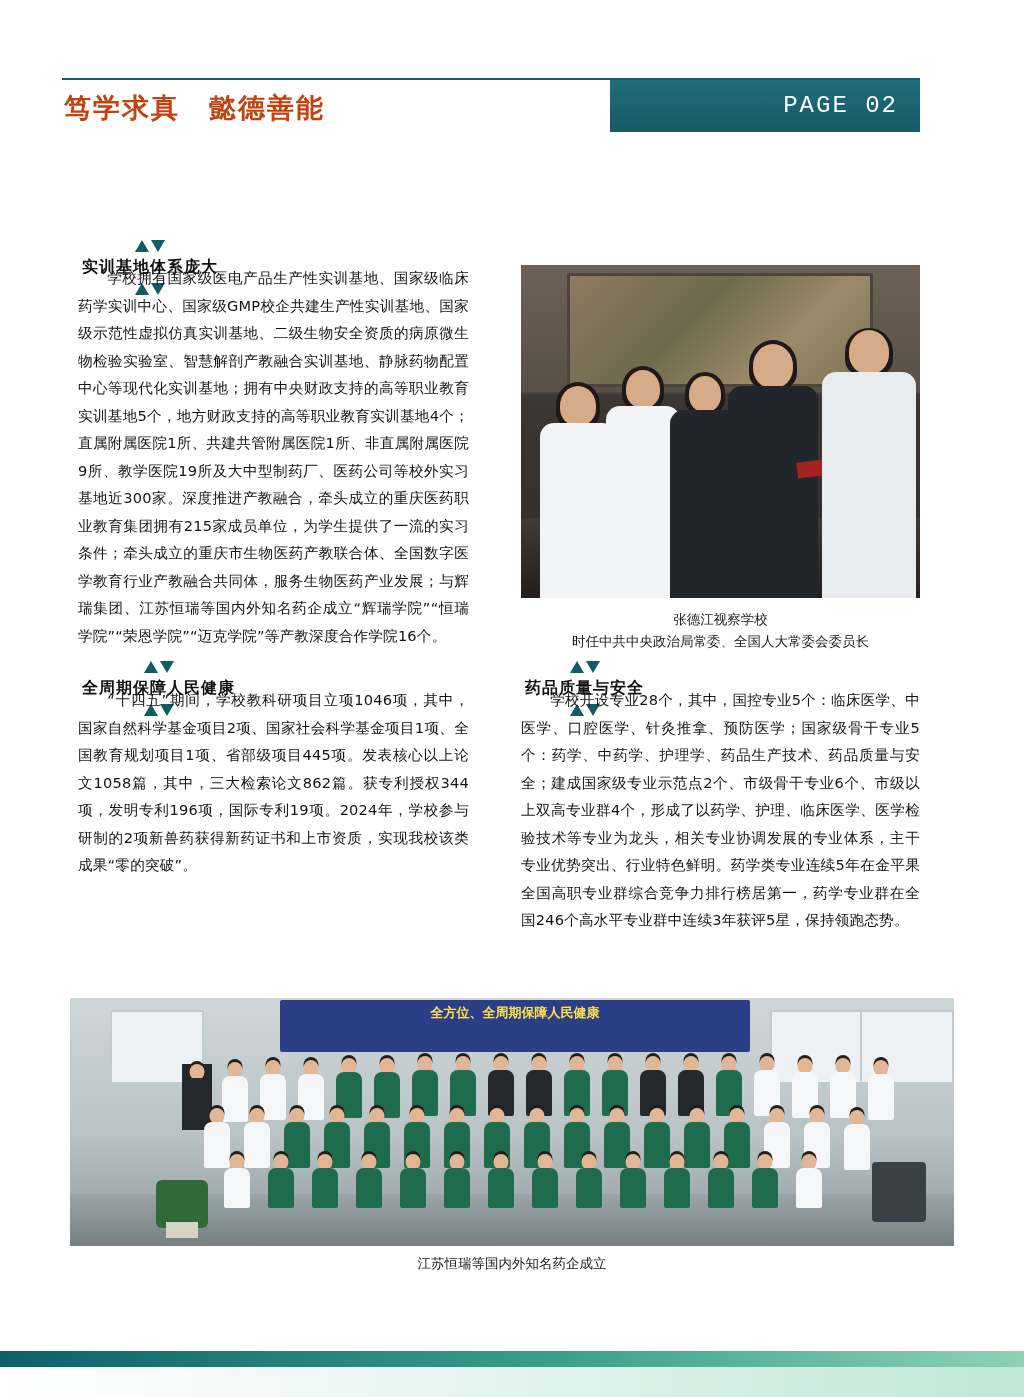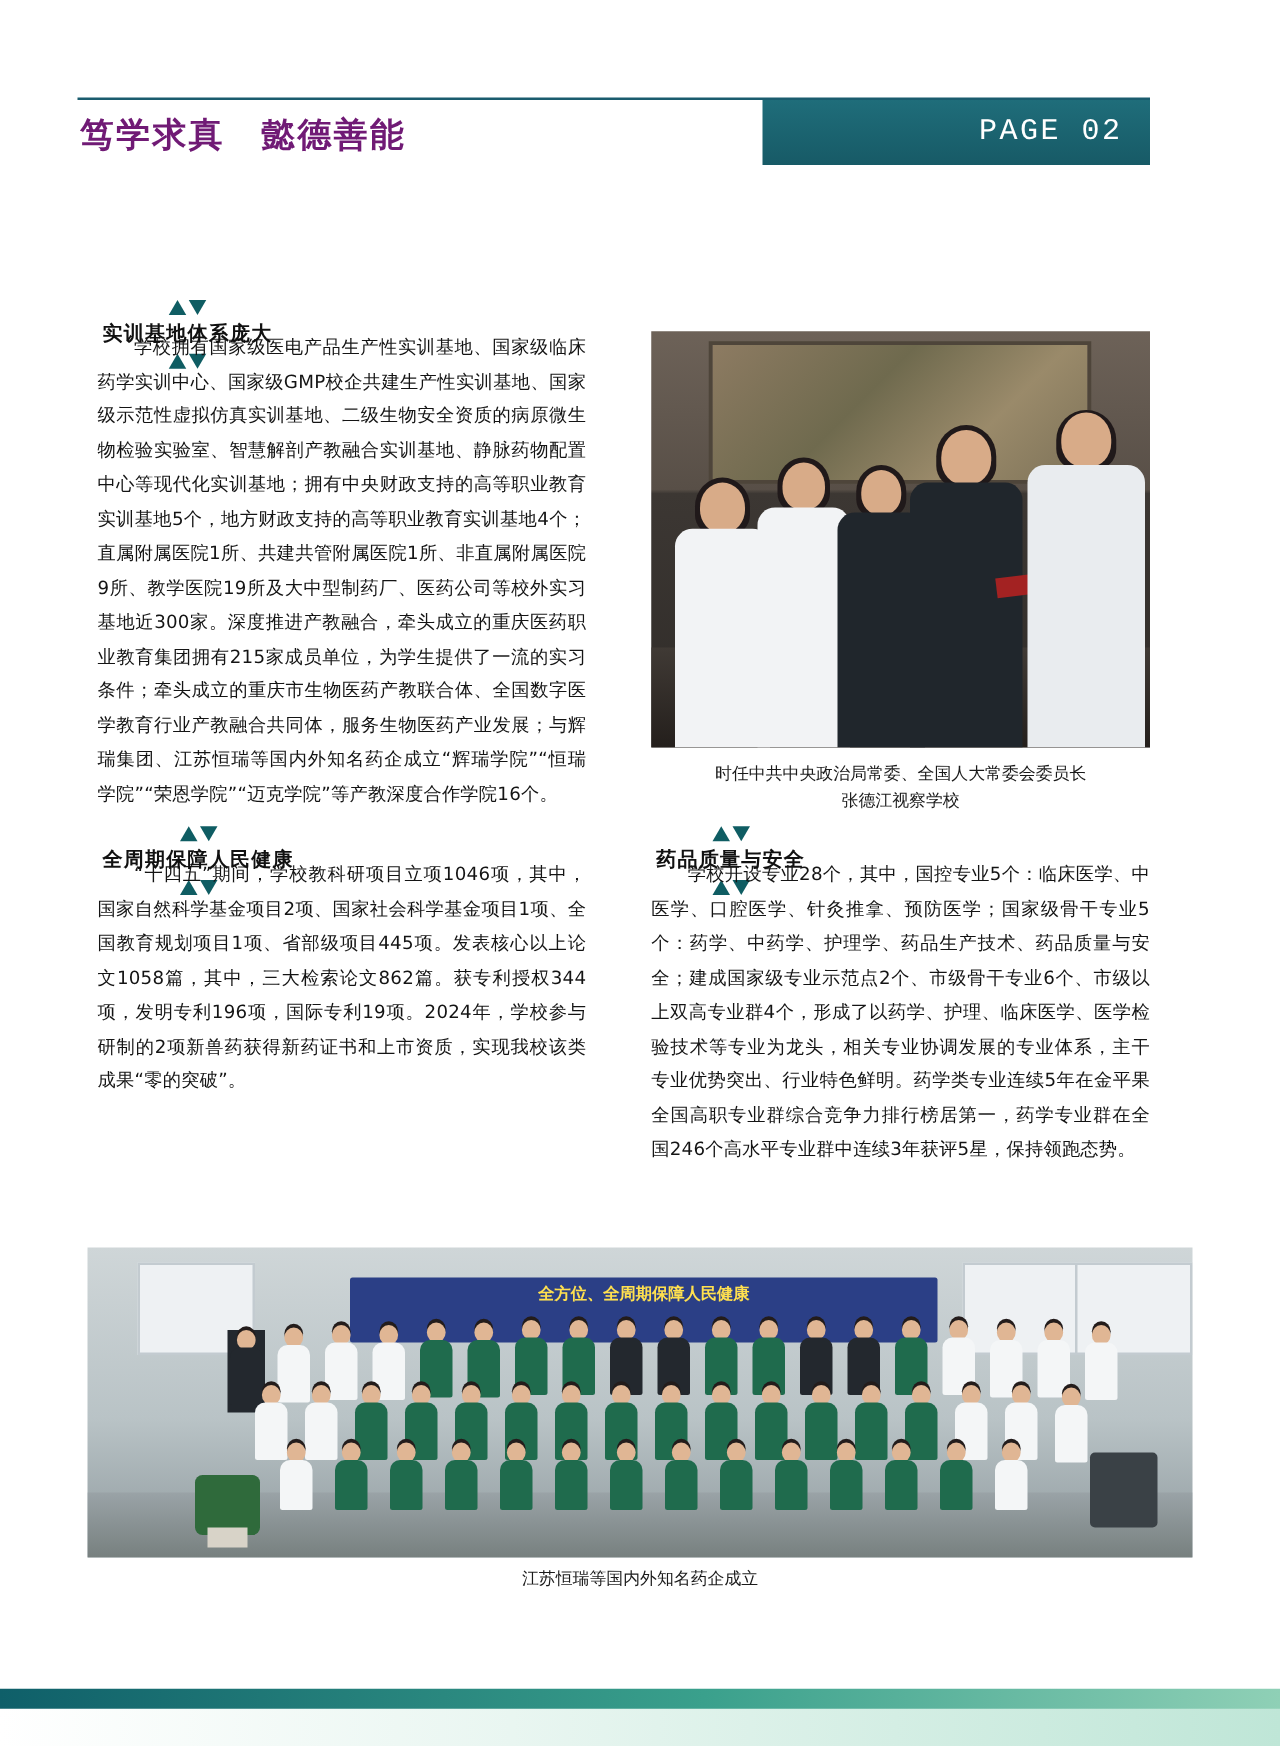--- a/index.html
+++ b/index.html
@@ -36,21 +36,21 @@
     height: 2px;
     background: #1a5c6e;
   }
   .header-motto {
     position: absolute;
     left: 2px;
     top: 12px;
     font-family: "DejaVu Serif", serif;
     font-size: 27px;
     font-weight: bold;
-    color: #701a75;
+    color: #c2410c;
     letter-spacing: 2px;
     white-space: nowrap;
   }
   .header-page-tab {
     position: absolute;
     right: 0;
     top: 2px;
     width: 310px;
     height: 52px;
     background: #1e6b78;
@@ -165,21 +165,21 @@
   .coat { background:#f2f3f5; }
   .dark { background:#20262c; }
   .white { background:#e9ecef; }
 
   
   .p2 {
     left: 70px; top: 998px; width: 884px; height: 248px;
     background: linear-gradient(180deg,#cfd6d8 0%, #b9c3c6 55%, #8e999d 100%);
   }
   .p2 .banner {
-    position:absolute; left:210px; top:24px; width:470px; height:52px;
+    position:absolute; left:210px; top:2px; width:470px; height:52px;
     background:#2b3f86; border-radius:2px;
   }
   .p2 .banner .l1 {
     position:absolute; left:0; right:0; top:4px; text-align:center;
     color:#ffe04f; font-size:13px; font-family:"DejaVu Sans",sans-serif; font-weight:bold;
   }
   .p2 .banner .l2 {
     position:absolute; left:0; right:0; top:26px; text-align:center;
     color:#ffffff; font-size:13px; font-family:"DejaVu Sans",sans-serif; font-weight:bold;
   }
@@ -278,22 +278,22 @@
 
       <div class="fig" style="left:300px; width:96px; height:268px;">
         <div class="hair" style="width:48px;height:48px;bottom:222px;"></div>
         <div class="head" style="width:40px;height:44px;bottom:224px;"></div>
         <div class="body white" style="width:94px;height:226px;bottom:0;"></div>
       </div>
     </div>
   </div>
 
   <div class="caption" style="left:521px; top:608px; width:399px;">
+    <div>张德江视察学校</div>
     <div>时任中共中央政治局常委、全国人大常委会委员长</div>
-    <div>张德江视察学校</div>
   </div>
 
   <div class="sec-head" style="left:78px; top:661px;">
     <span class="tri-group">
       <span class="tri-up"></span>
         <span class="tri-down"></span>
     </span>
     <span class="sec-title">全周期保障人民健康</span>
     <span class="tri-group">
       <span class="tri-up"></span>

